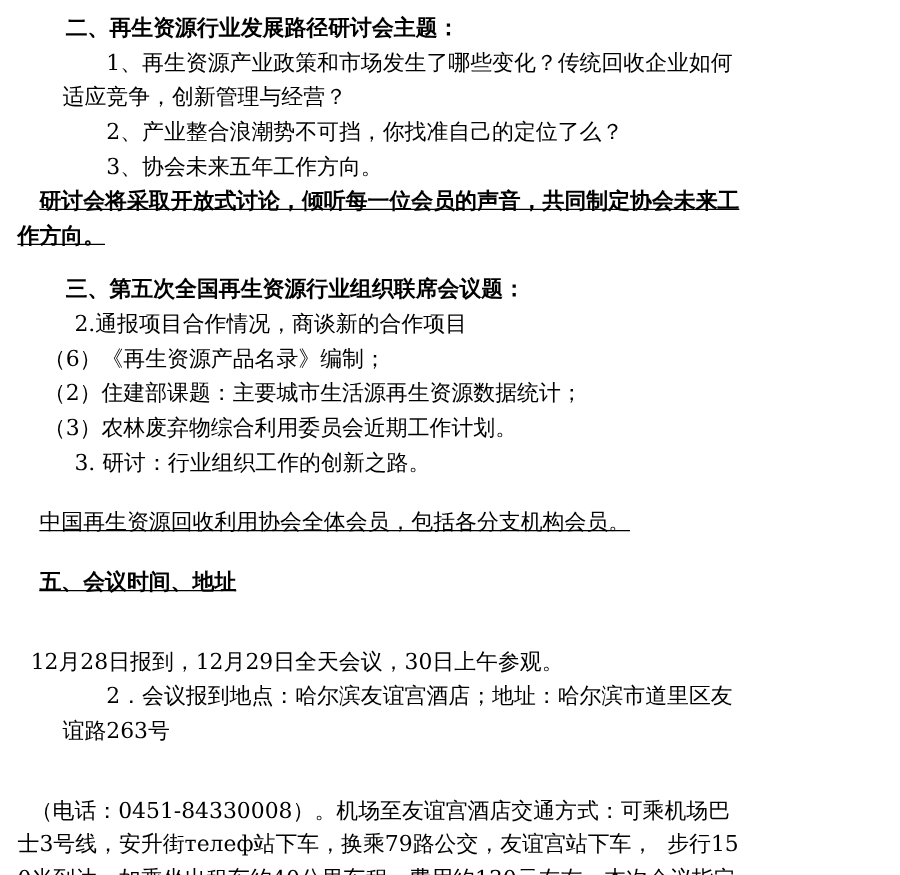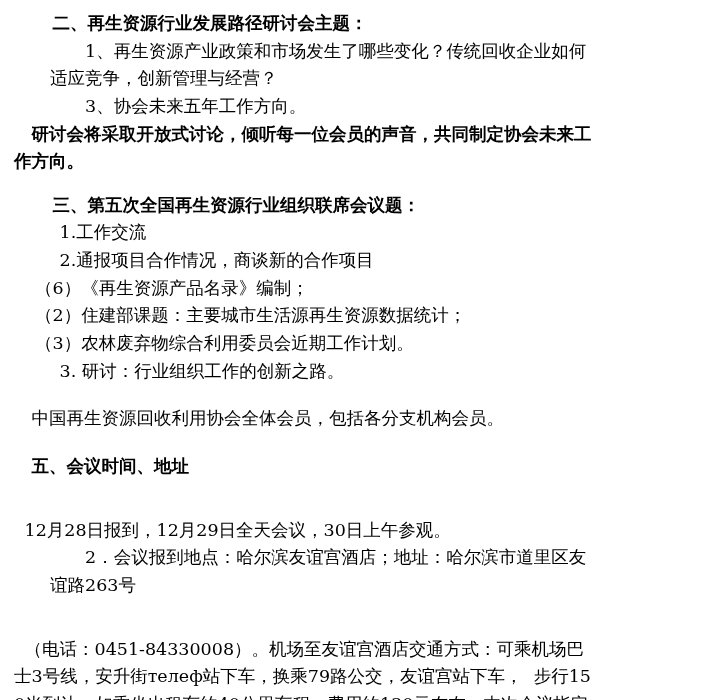--- a/index.html
+++ b/index.html
@@ -28,20 +28,21 @@
   }
   .bold {
     font-weight: bold;
   }
   .indent-2 {
     text-indent: 2em;
     margin-left: 36px;
   }
   .indent-1 {
     text-indent: 1em;
+    text-decoration: underline;
   }
   .indent-heading {
     text-indent: 2.2em;
   }
   .indent-sub {
     text-indent: 2.6em;
   }
   .indent-sub2 {
     text-indent: 1.2em;
   }
@@ -56,27 +57,27 @@
     height: 20px;
   }
 </style>
 </head>
 <body>
 
 <div class="page">
 
   <div class="doc-line bold indent-heading">二、再生资源行业发展路径研讨会主题：</div>
   <div class="doc-line indent-2">1、再生资源产业政策和市场发生了哪些变化？传统回收企业如何适应竞争，创新管理与经营？</div>
+  <div class="doc-line indent-2">2、产业整合浪潮势不可挡，你找准自己的定位了么？</div>
   <div class="doc-line indent-2">3、协会未来五年工作方向。</div>
   <div class="doc-line bold indent-1">研讨会将采取开放式讨论，倾听每一位会员的声音，共同制定协会未来工作方向。</div>
 
   <div class="spacer-md"></div>
 
   <div class="doc-line bold indent-heading">三、第五次全国再生资源行业组织联席会议题：</div>
-  <div class="doc-line indent-sub">1.工作交流</div>
   <div class="doc-line indent-sub">2.通报项目合作情况，商谈新的合作项目</div>
   <div class="doc-line indent-sub2">（6）《再生资源产品名录》编制；</div>
   <div class="doc-line indent-sub2">（2）住建部课题：主要城市生活源再生资源数据统计；</div>
   <div class="doc-line indent-sub2">（3）农林废弃物综合利用委员会近期工作计划。</div>
   <div class="doc-line indent-sub">3. 研讨：行业组织工作的创新之路。</div>
 
   <div class="spacer-lg"></div>
 
   <div class="doc-line indent-1">中国再生资源回收利用协会全体会员，包括各分支机构会员。</div>
 

